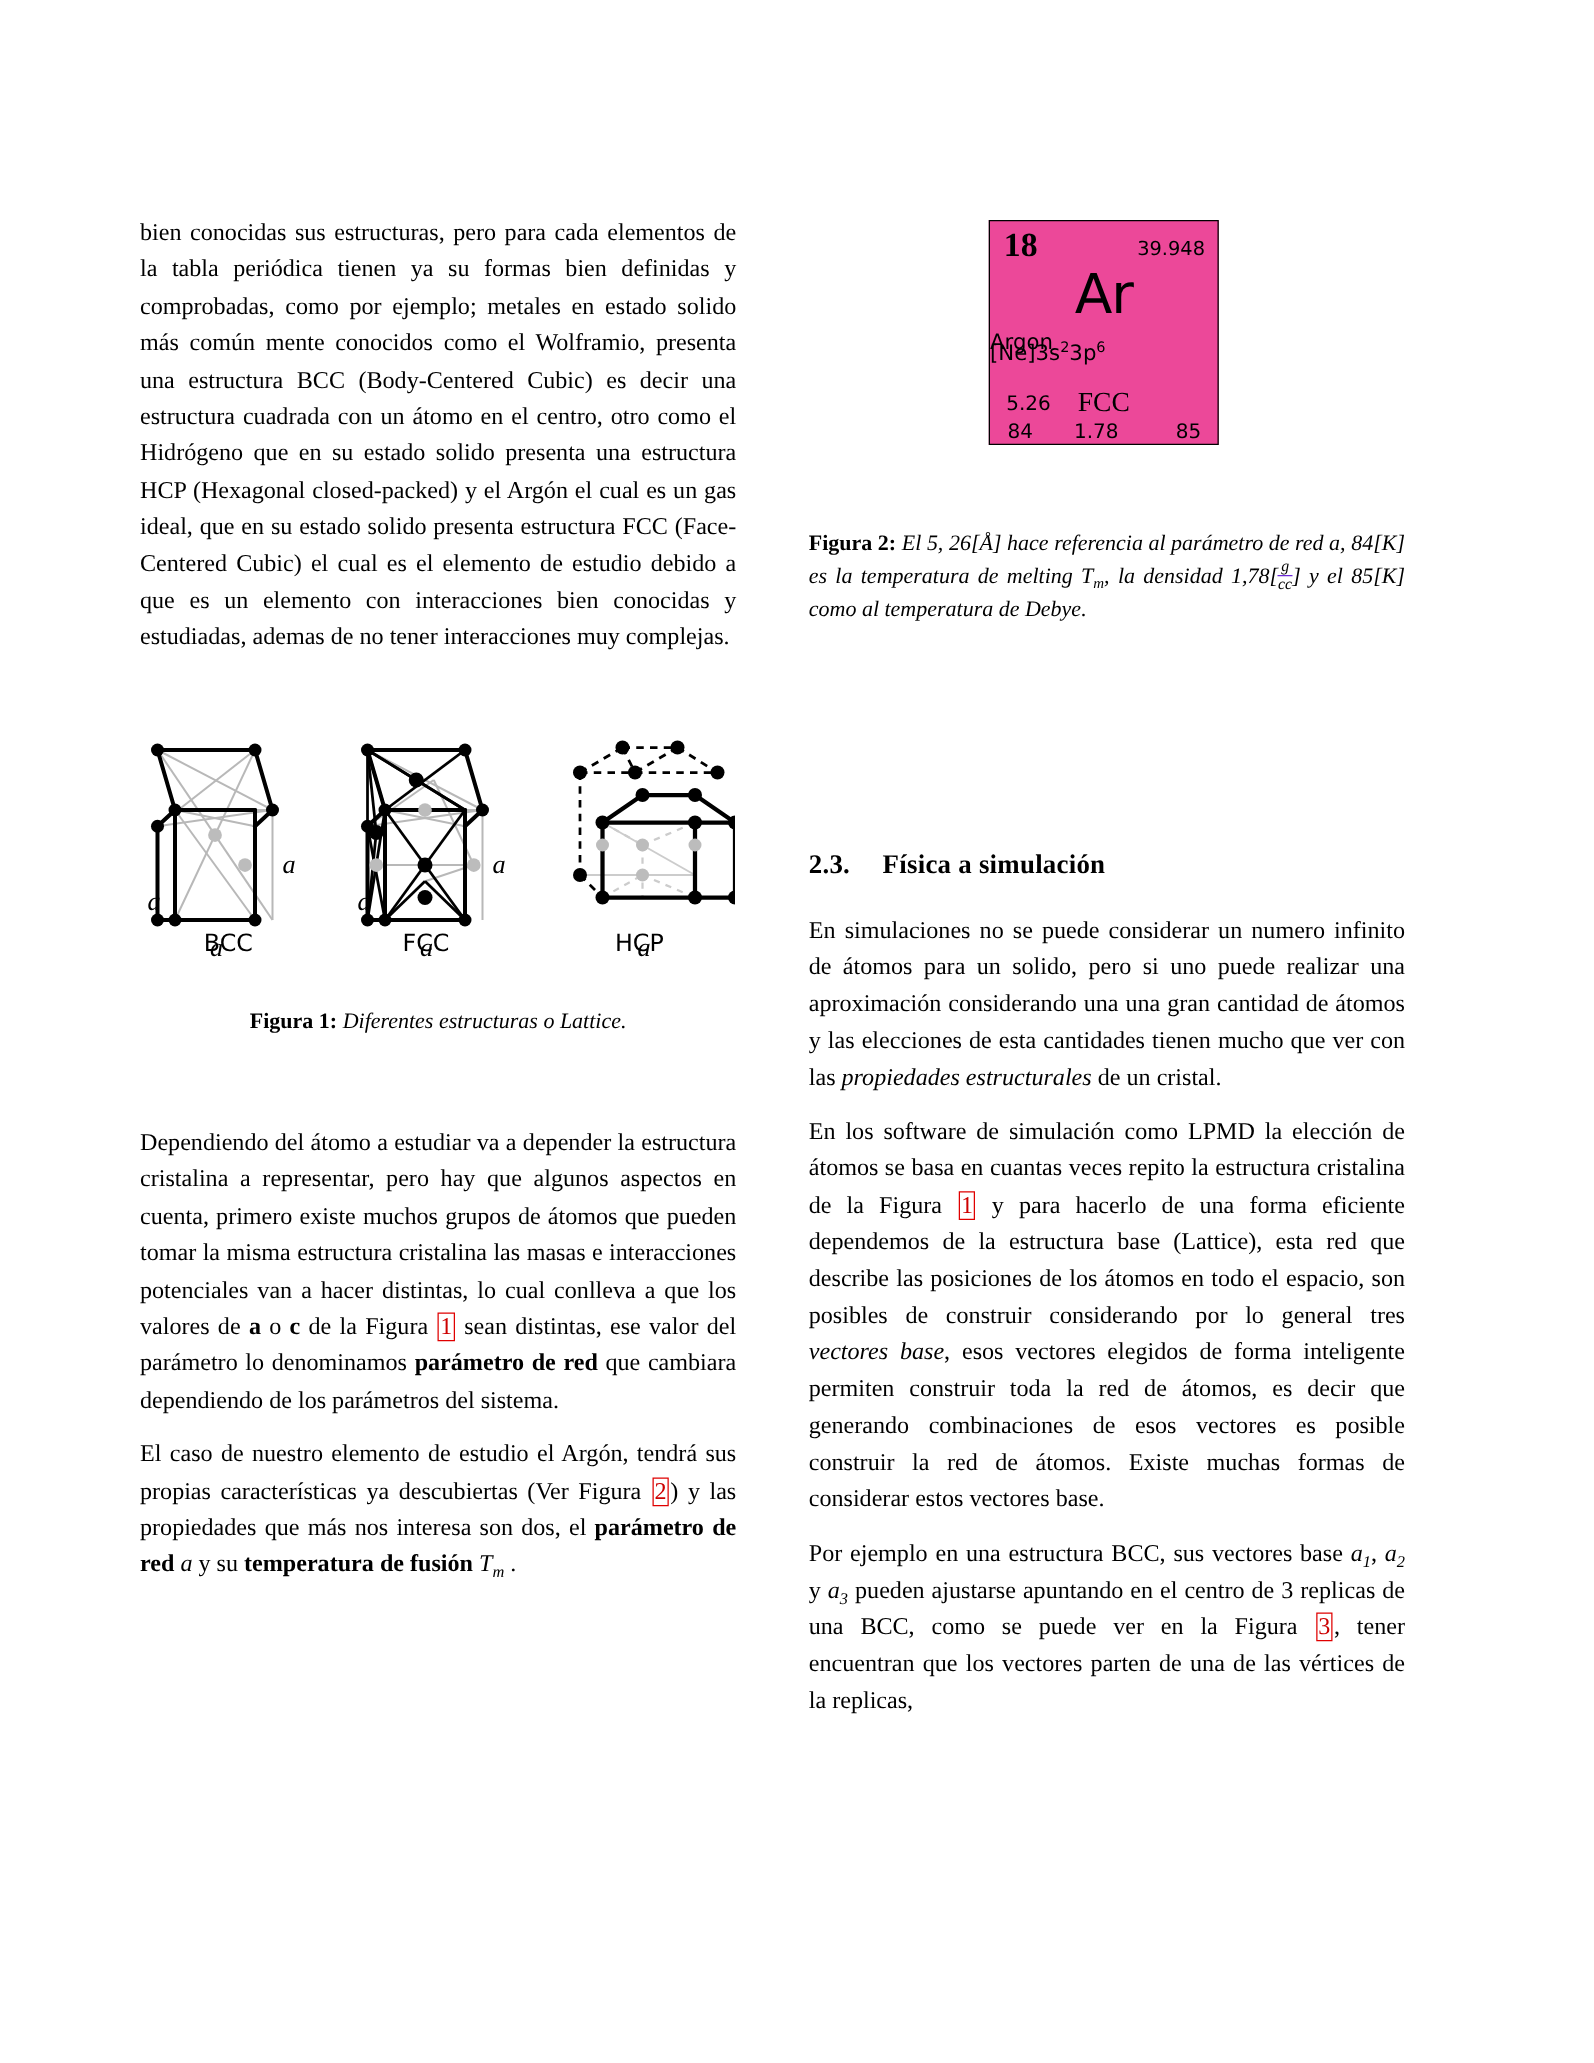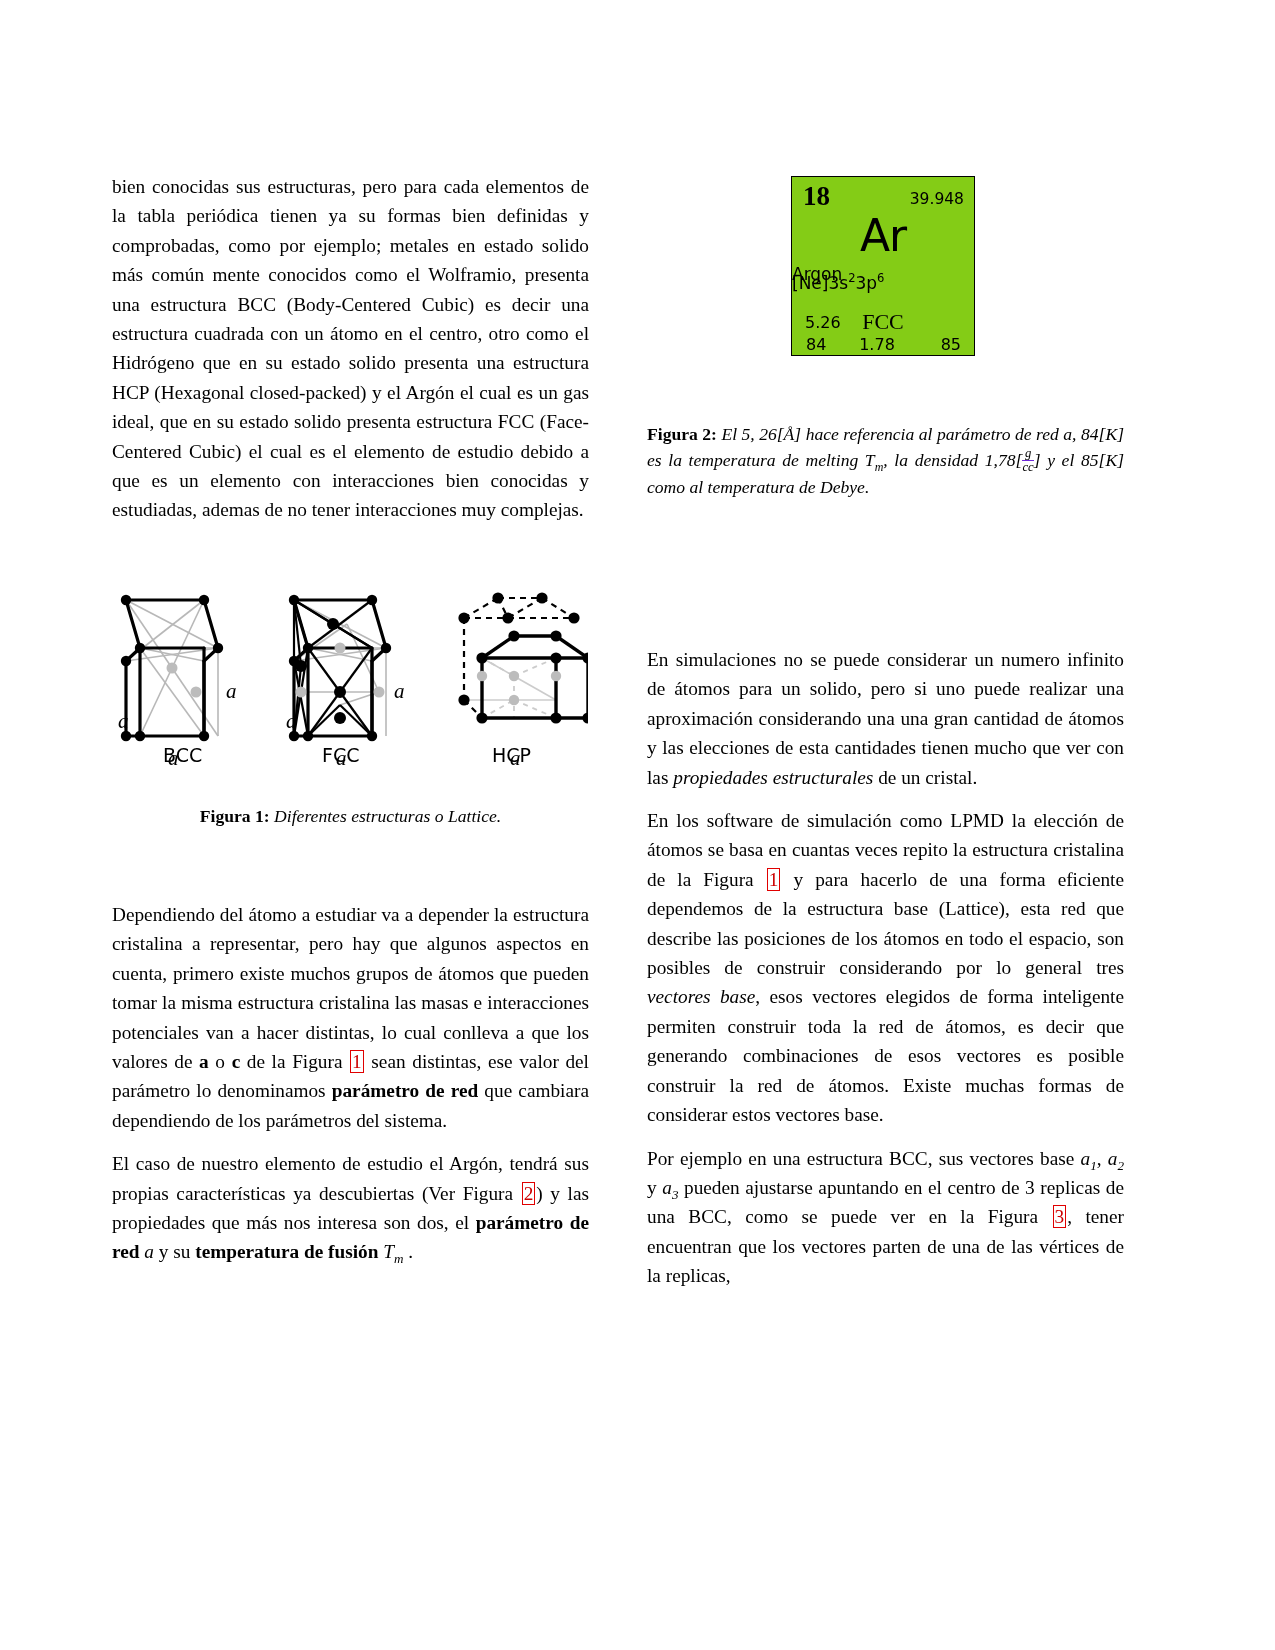--- a/index.html
+++ b/index.html
@@ -71,21 +71,21 @@
     line-height: 1;
   }
 
   
   .element-box {
     position: absolute;
     left: 791px;
     top: 176px;
     width: 184px;
     height: 180px;
-    background: #84cc16;
+    background: #ec4899;
     border: 1.6px solid #000;
     box-sizing: border-box;
     font-family: "DejaVu Sans", "Liberation Sans", sans-serif;
   }
   .el-num {
     position: absolute;
     left: 11px; top: 4px;
     font-size: 27px;
     font-weight: bold;
     font-family: "Liberation Serif", serif;
@@ -436,20 +436,23 @@
     <p class="caption">
       <span class="lbl">Figura 2:</span>
       <span class="txt">
         <span>El </span><span class="mi">5, 26[Å]</span><span> hace referencia al parámetro de red a, </span><span class="mi">84[K]</span><span> es la temperatura de melting </span><span class="mi">T</span><sub class="mi">m</sub><span>, la densidad </span><span class="mi">1,78[</span><span class="frac"><span class="num">g</span><span class="den">cc</span></span><span>] y el </span><span class="mi">85[K]</span><span> como al temperatura de Debye.</span>
       </span>
     </p>
   </div>
 
   <div style="position:absolute; left:647px; top:645px; width:477px;">
 
+    <h3 class="section">
+      <span class="num">2.3.</span><span>Física a simulación</span>
+    </h3>
 
     <p class="body">
       <span>En simulaciones no se puede considerar un numero infinito de átomos para un solido, pero si uno puede realizar una aproximación considerando una una gran cantidad de átomos y las elecciones de esta cantidades tienen mucho que ver con las </span><span class="it">propiedades estructurales</span><span> de un cristal.</span>
     </p>
 
     <p class="body">
       <span>En los software de simulación como LPMD la elección de átomos se basa en cuantas veces repito la estructura cristalina de la Figura </span><span class="ref">1</span><span> y para hacerlo de una forma eficiente dependemos de la estructura base (Lattice), esta red que describe las posiciones de los átomos en todo el espacio, son posibles de construir considerando por lo general tres </span><span class="it">vectores base</span><span>, esos vectores elegidos de forma inteligente permiten construir toda la red de átomos, es decir que generando combinaciones de esos vectores es posible construir la red de átomos. Existe muchas formas de considerar estos vectores base.</span>
     </p>
 
     <p class="body">

